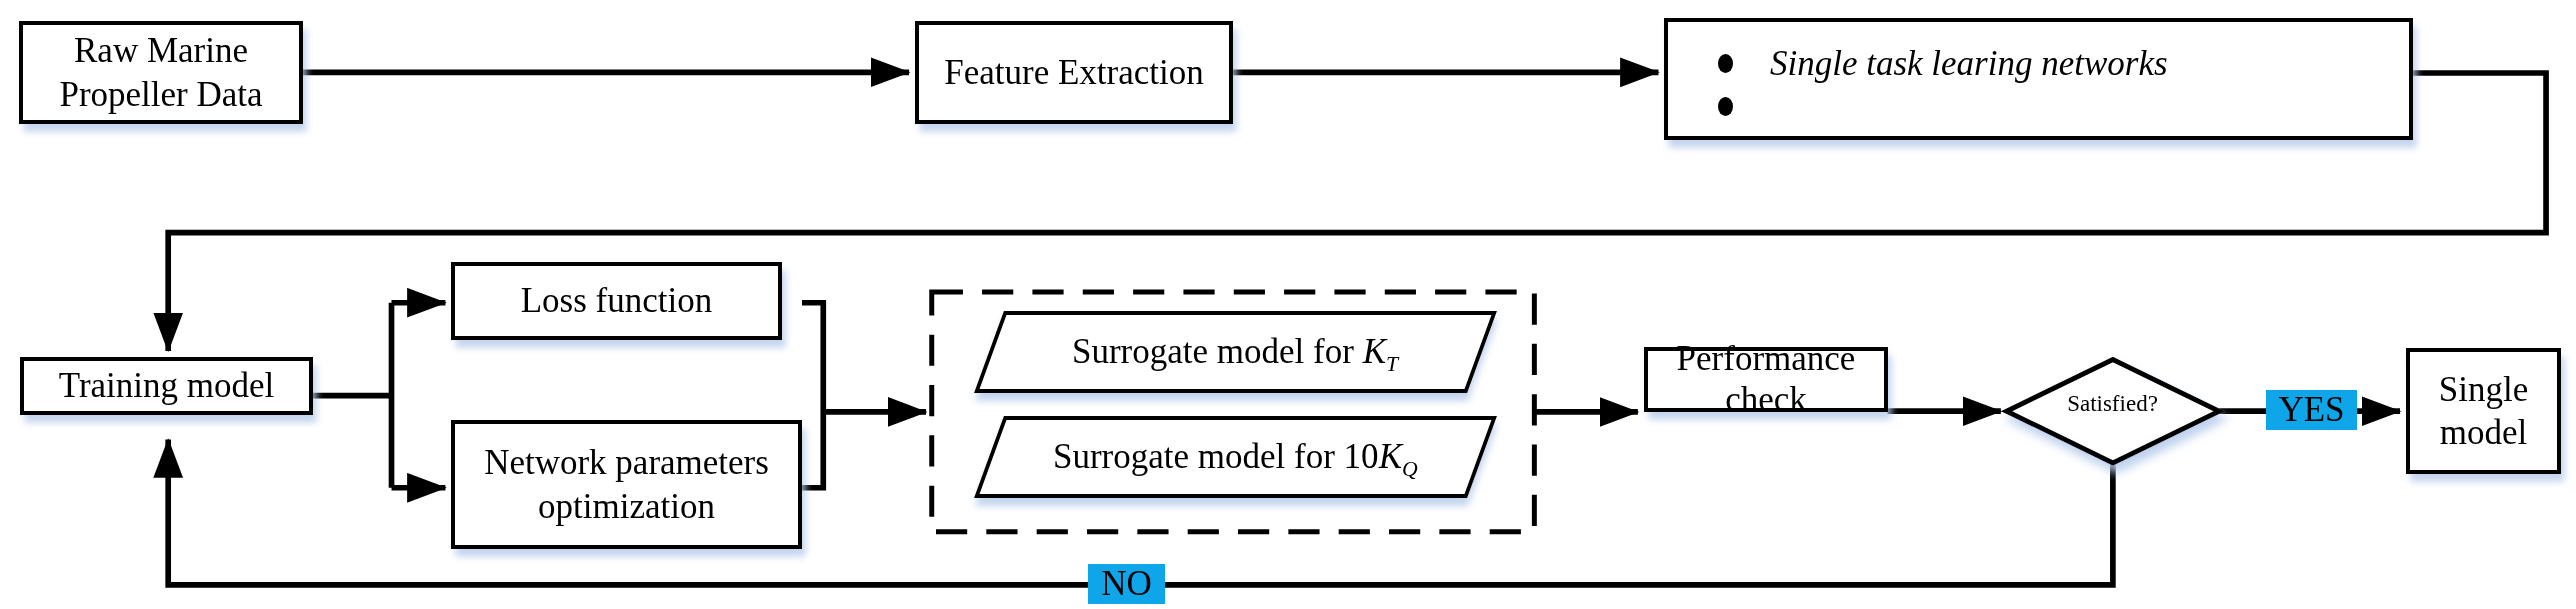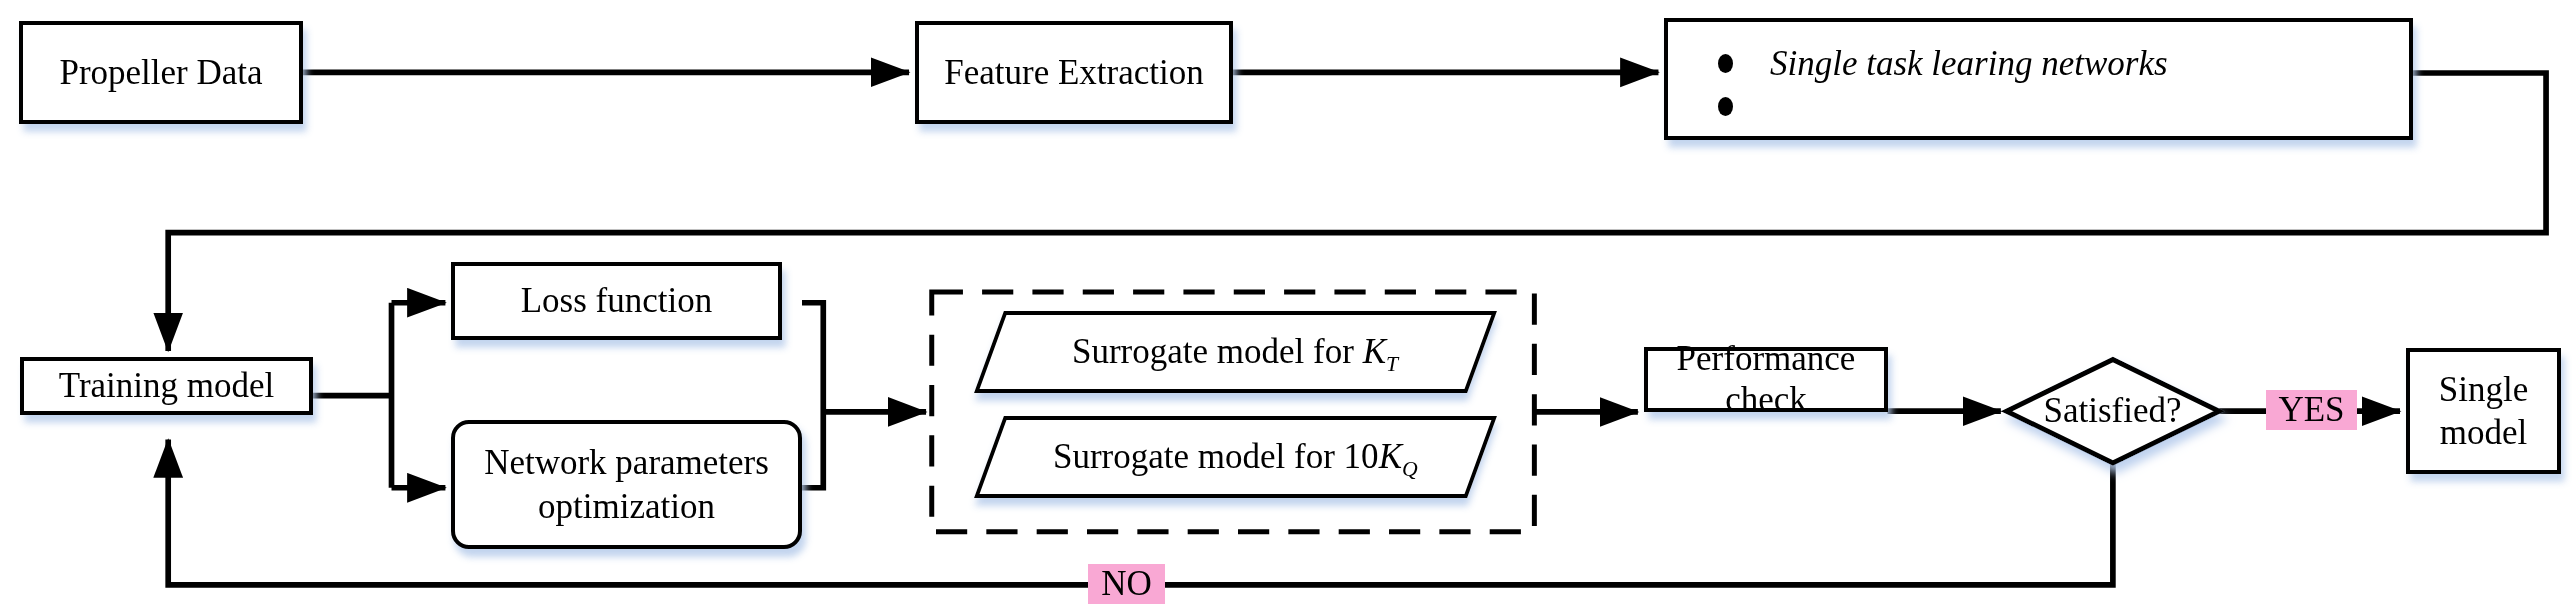--- a/index.html
+++ b/index.html
@@ -27,21 +27,21 @@
     font-size: 35px;
     line-height: 1.24;
     box-shadow: 3.5px 7.8px 7px rgba(183, 204, 235, 0.85);
   }
   .node-raw        { left: 19px;   top: 21px;  width: 284px;  height: 103px; }
   .node-feature    { left: 915px; top: 21px;  width: 318px;  height: 103px; }
   .node-networks   { left: 1664px; top: 17.7px;  width: 749px; height: 122px;
                      align-items: flex-start; padding-left: 50px; gap: 11.3px; }
   .node-training   { left: 20px;   top: 357px; width: 293px;  height: 58px; }
   .node-loss       { left: 451px;  top: 262px; width: 331px;  height: 78px; }
-  .node-netparams  { left: 451px;  top: 420px; width: 351px;  height: 129px; border-radius: 18px; }
+  .node-netparams  { left: 451px;  top: 420px; width: 351px;  height: 129px; }
   .node-perf       { left: 1644px; top: 347px; width: 244px;  height: 65px; line-height: 1.16; }
   .node-output     { left: 2406px; top: 348px; width: 155px;  height: 126px; }
   .bullet-row { display: flex; align-items: center; gap: 37px; font-style: italic; }
   .bullet-dot { width: 15px; height: 19px; border-radius: 50%; background: #000; flex: none; }
   .para {
     position: absolute;
     background: #fff;
     border: 4.3px solid #000;
     transform: skewX(-20deg);
     display: flex;
@@ -50,26 +50,26 @@
     box-shadow: 3.5px 7.8px 7px rgba(183, 204, 235, 0.85);
   }
   .para-kt { left: 989px; top: 311px; width: 493px; height: 82px; }
   .para-kq { left: 989px; top: 416px; width: 493px; height: 82px; }
   .para-inner { transform: skewX(20deg); font-size: 35px; white-space: nowrap; }
   .sym { font-style: italic; }
   .para-inner sub { font-size: 0.62em; font-style: italic; line-height: 0; }
   .diamond-label {
     position: absolute;
     left: 2012px; top: 391px; width: 201px;
-    font-size: 35px; text-align: center;
+    font-size: 23px; text-align: center;
   }
   .edge-label {
     position: absolute;
     font-size: 35px;
-    background: #f9a8d4;
+    background: #0ea5e9;
     text-align: center;
     padding: 0 5.7px;
   }
   .label-yes { left: 2266px; top: 390px; width: 91px; }
   .label-no  { left: 1088px; top: 564px; width: 77px; }
 </style>
 </head>
 <body>
 
 <div class="canvas">
@@ -100,20 +100,21 @@
 
     <path class="ln" d="M2164 581 H2310" marker-end="url(#ah)"></path>
     <path class="ln" d="M2662 580 H2822" marker-end="url(#ah)"></path>
     <path class="ln" d="M3130 580 H3385" marker-end="url(#ah)"></path>
     <path class="ln" d="M2980 653 V825 H237 V620" marker-end="url(#ah)"></path>
 
     <polygon points="2830,580 2980,507 3130,580 2980,653" fill="#fff" stroke="#000" stroke-width="7" filter="url(#softshadow)"></polygon>
   </svg>
 
   <div class="node node-raw">
+    <div>Raw Marine</div>
     <div>Propeller Data</div>
   </div>
 
   <div class="node node-feature">
     <div>Feature Extraction</div>
   </div>
 
   <div class="node node-networks">
     <div class="bullet-row">
       <span class="bullet-dot"></span>

